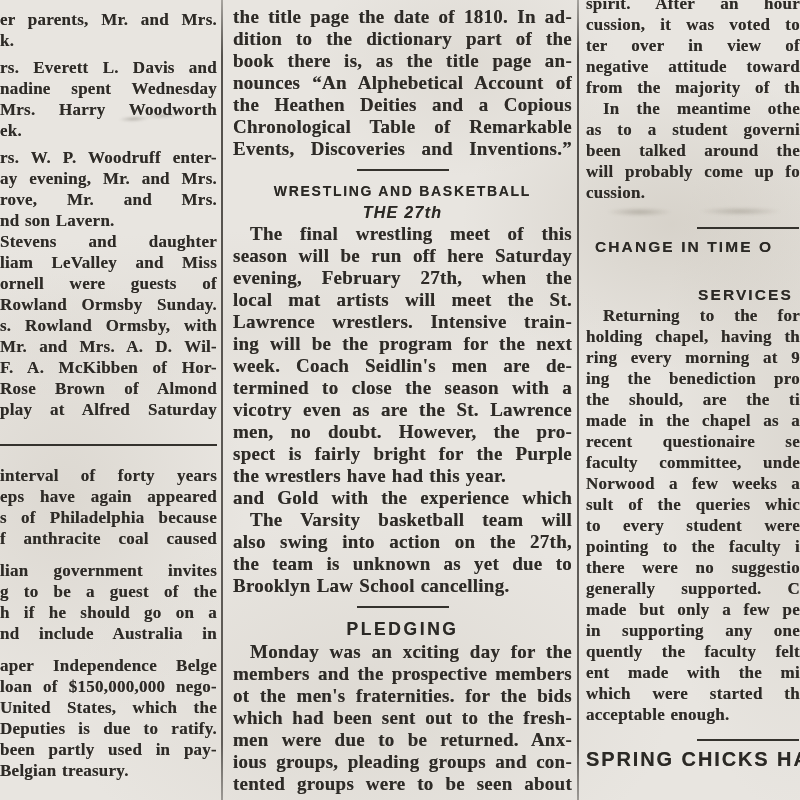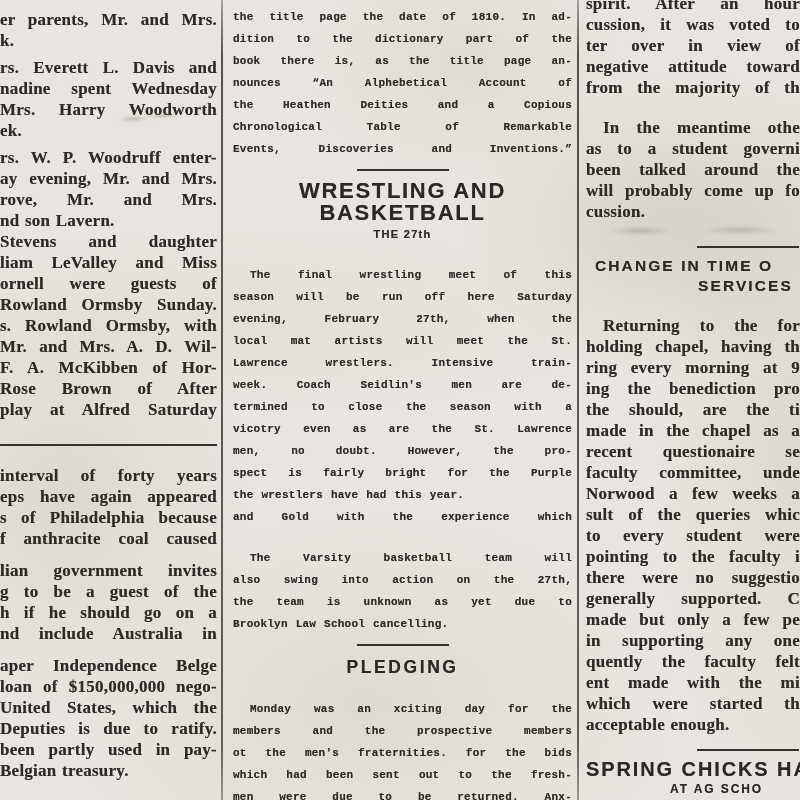--- a/index.html
+++ b/index.html
@@ -29,36 +29,36 @@
   .col-mid   { left:233px; top:6px; width:339px; }
   .col-right { left:586px; top:-7px; width:214px; }
 
   .t {
     font-size:17px; line-height:21px; font-weight:700;
     letter-spacing:.25px; word-spacing:1px;
     text-align:justify; text-align-last:justify;
     text-shadow:0 0 .5px rgba(46,43,39,.55);
     white-space:nowrap; overflow:visible;
   }
-  .col-mid .t  { font-size:11px; line-height:22px;font-family:Liberation Mono, monospace; }
+  .col-mid .t  { font-size:19px; line-height:22px; }
   .col-right .t{ line-height:21px; }
   .last   { text-align-last:left; }
-  .indent { text-indent:17px;margin-top:19px; }
+  .indent { text-indent:17px; }
 
   
   .hc, .hl, .hr {
     font-family:"Liberation Sans", sans-serif; font-weight:700;
     color:#2b2925; text-shadow:0 0 .5px rgba(43,41,37,.6);
   }
-  .hc  { font-size:22px; letter-spacing:1.7px; line-height:22px; text-align:center; text-align-last:center; }
-  .hc2 { font-size:11px;  letter-spacing:1.3px; line-height:21px; }
+  .hc  { font-size:14px; letter-spacing:1.7px; line-height:22px; text-align:center; text-align-last:center; }
+  .hc2 { font-size:16px;  letter-spacing:1.3px; line-height:21px;font-style:italic; }
   .hp  { font-size:17.5px; letter-spacing:2.6px; line-height:24px; }
   .hl  { font-size:15.5px; letter-spacing:2.1px; line-height:20px; padding-left:9px;  white-space:nowrap; }
   .hl2 { font-size:20px;   letter-spacing:1.9px; padding-left:0; }
-  .hr  { font-size:15.5px; letter-spacing:2.1px; line-height:20px; padding-left:112px; white-space:nowrap; }
+  .hr  { font-size:15.5px; letter-spacing:2.1px; line-height:20px; padding-left:112px; white-space:nowrap;margin-top:28px; }
   .hr2 { font-size:12px;   letter-spacing:1.9px; padding-left:84px; }
 
   .rule     { height:0; border-top:2px solid #34322d; width:92px; margin:9px auto; }
   .col-right .rule { width:102px; margin:8px 1px 8px auto; border-top-width:2px; }
   .rulefull { height:0; border-top:2px solid #34322d; width:100%; margin:13px 0; }
   .gap  { height:6px; }
   .gap2 { height:11px; }
 
   .ghost {
     height:14px; margin:2px 0; filter:blur(1.5px); opacity:.8;
@@ -101,21 +101,21 @@
       <div class="t">ay evening, Mr. and Mrs.</div>
       <div class="t">rove, Mr. and Mrs.</div>
       <div class="t last">nd son Lavern.</div>
       <div class="t">Stevens and daughter</div>
       <div class="t">liam LeValley and Miss</div>
       <div class="t">ornell were guests of</div>
       <div class="t">Rowland Ormsby Sunday.</div>
       <div class="t">s. Rowland Ormsby, with</div>
       <div class="t">Mr. and Mrs. A. D. Wil-</div>
       <div class="t">F. A. McKibben of Hor-</div>
-      <div class="t">Rose Brown of After</div>
+      <div class="t">Rose Brown of Almond</div>
       <div class="t">play at Alfred Saturday</div>
       <div class="gap2"></div>
       <div class="rulefull"></div>
       <div class="gap"></div>
       <div class="t">interval of forty years</div>
       <div class="t">eps have again appeared</div>
       <div class="t">s of Philadelphia because</div>
       <div class="t">f anthracite coal caused</div>
       <div class="gap2"></div>
       <div class="t">lian government invites</div>
@@ -140,20 +140,21 @@
       <div class="t">Chronological Table of Remarkable</div>
       <div class="t">Events, Discoveries and Inventions.”</div>
       <div class="rule"></div>
       <div class="hc">WRESTLING AND BASKETBALL</div>
       <div class="hc hc2">THE 27th</div>
       <div class="t indent">The final wrestling meet of this</div>
       <div class="t">season will be run off here Saturday</div>
       <div class="t">evening, February 27th, when the</div>
       <div class="t">local mat artists will meet the St.</div>
       <div class="t">Lawrence wrestlers.  Intensive train-</div>
+      <div class="t">ing will be the program for the next</div>
       <div class="t">week.  Coach Seidlin's men are de-</div>
       <div class="t">termined to close the season with a</div>
       <div class="t">vicotry even as are the St. Lawrence</div>
       <div class="t">men, no doubt.  However, the pro-</div>
       <div class="t">spect is fairly bright for the Purple</div>
       <div class="t last">the wrestlers have had this year.</div>
       <div class="t">and Gold with the experience which</div>
       <div class="t indent">The Varsity basketball team will</div>
       <div class="t">also swing into action on the 27th,</div>
       <div class="t">the team is unknown as yet due to</div>

